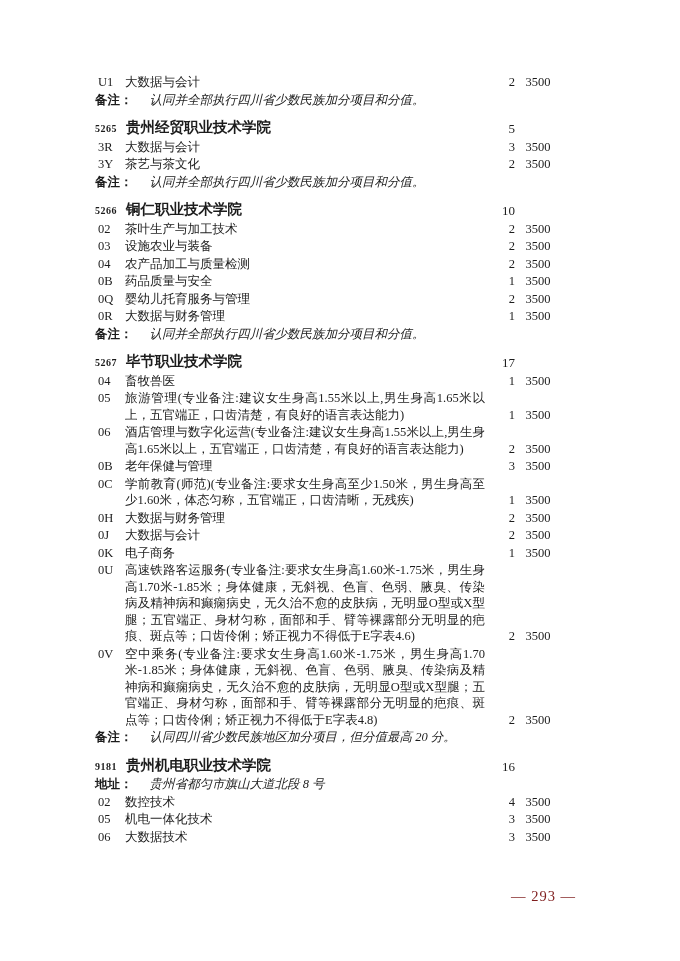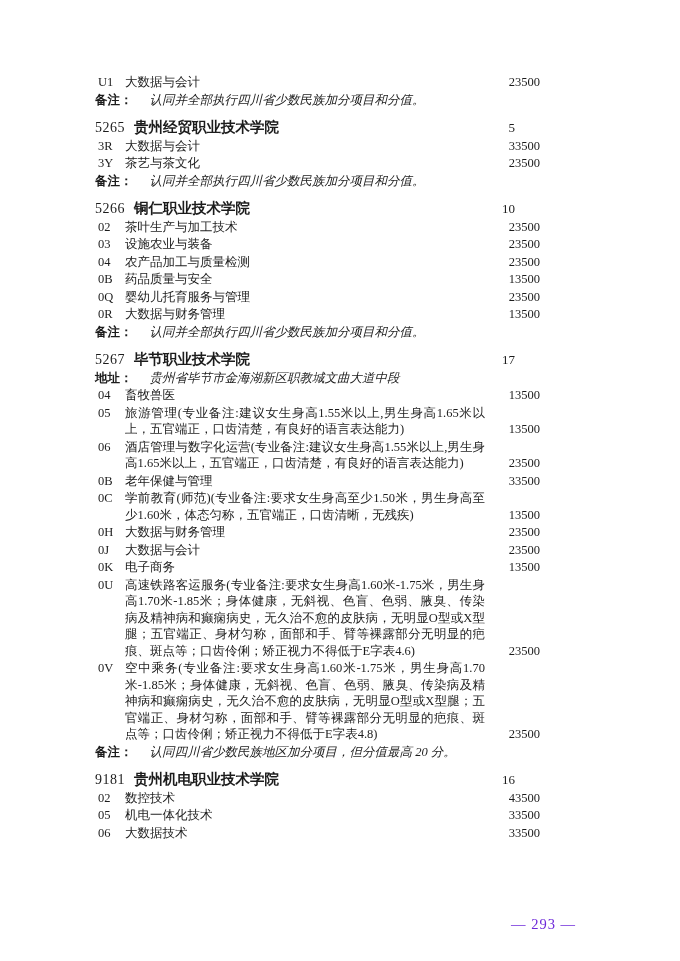--- a/index.html
+++ b/index.html
@@ -25,51 +25,52 @@
     margin-bottom: 1px;
   }
   .course-text {
     flex: 1;
     position: relative;
     padding-left: 30px;
     text-align: justify;
   }
   .c-code { position: absolute; left: 3px; }
   .col-count { width: 30px; text-align: right; align-self: flex-end; }
-  .col-fee   { width: 46px; text-align: left; align-self: flex-end; }
+  .col-fee   { width: 46px; text-align: center; align-self: flex-end; }
   .heading { margin-top: 11px; }
   .heading .h-left { flex: 1; }
   .heading .sec-code {
-    font-size: 14px;
+    font-size: 10px;
     letter-spacing: 0.5px;
+    font-weight: bold;
   }
   .heading .sec-name {
     font-family: "Liberation Sans", sans-serif;
     font-weight: 700;
     font-size: 14.5px;
     margin-left: 9px;
   }
   .heading .col-count { font-size: 13px; }
   .label {
     font-family: "Liberation Sans", sans-serif;
     font-weight: 700;
     font-style: normal;
   }
   .kai {
     font-style: italic;
     margin-left: 17px;
   }
   .addr-row, .note-row { display: block; }
   .page-num {
     position: absolute;
-    top: 916px;
+    top: 888px;
     right: 104px;
     font-size: 14.5px;
     letter-spacing: 1px;
-    color: #6d28d9;
+    color: #7f1d1d;
   }
 </style>
 </head>
 <body>
 
 <div class="page">
   <div class="content">
       <div class="school-section">
         <div class="row course">
           <div class="course-text"><span class="c-code">U1</span><span class="c-name">大数据与会计</span></div>
@@ -133,21 +134,20 @@
           <span class="col-fee">3500</span>
         </div>
         <div class="row note-row"><span class="label">备注：</span><span class="kai">认同并全部执行四川省少数民族加分项目和分值。</span></div>
       </div>
       <div class="school-section">
         <div class="row heading">
           <span class="h-left"><span class="sec-code">5267</span><span class="sec-name">毕节职业技术学院</span></span>
           <span class="col-count">17</span>
           <span class="col-fee"></span>
         </div>
-        <div class="row addr-row"><span class="label">地址：</span><span class="kai">贵州省毕节市金海湖新区职教城文曲大道中段</span></div>
         <div class="row course">
           <div class="course-text"><span class="c-code">04</span><span class="c-name">畜牧兽医</span></div>
           <span class="col-count">1</span>
           <span class="col-fee">3500</span>
         </div>
         <div class="row course">
           <div class="course-text"><span class="c-code">05</span><span class="c-name">旅游管理(专业备注:建议女生身高1.55米以上,男生身高1.65米以上，五官端正，口齿清楚，有良好的语言表达能力)</span></div>
           <span class="col-count">1</span>
           <span class="col-fee">3500</span>
         </div>
@@ -192,20 +192,21 @@
           <span class="col-fee">3500</span>
         </div>
         <div class="row note-row"><span class="label">备注：</span><span class="kai">认同四川省少数民族地区加分项目，但分值最高 20 分。</span></div>
       </div>
       <div class="school-section">
         <div class="row heading">
           <span class="h-left"><span class="sec-code">9181</span><span class="sec-name">贵州机电职业技术学院</span></span>
           <span class="col-count">16</span>
           <span class="col-fee"></span>
         </div>
+        <div class="row addr-row"><span class="label">地址：</span><span class="kai">贵州省都匀市旗山大道北段 8 号</span></div>
         <div class="row course">
           <div class="course-text"><span class="c-code">02</span><span class="c-name">数控技术</span></div>
           <span class="col-count">4</span>
           <span class="col-fee">3500</span>
         </div>
         <div class="row course">
           <div class="course-text"><span class="c-code">05</span><span class="c-name">机电一体化技术</span></div>
           <span class="col-count">3</span>
           <span class="col-fee">3500</span>
         </div>

